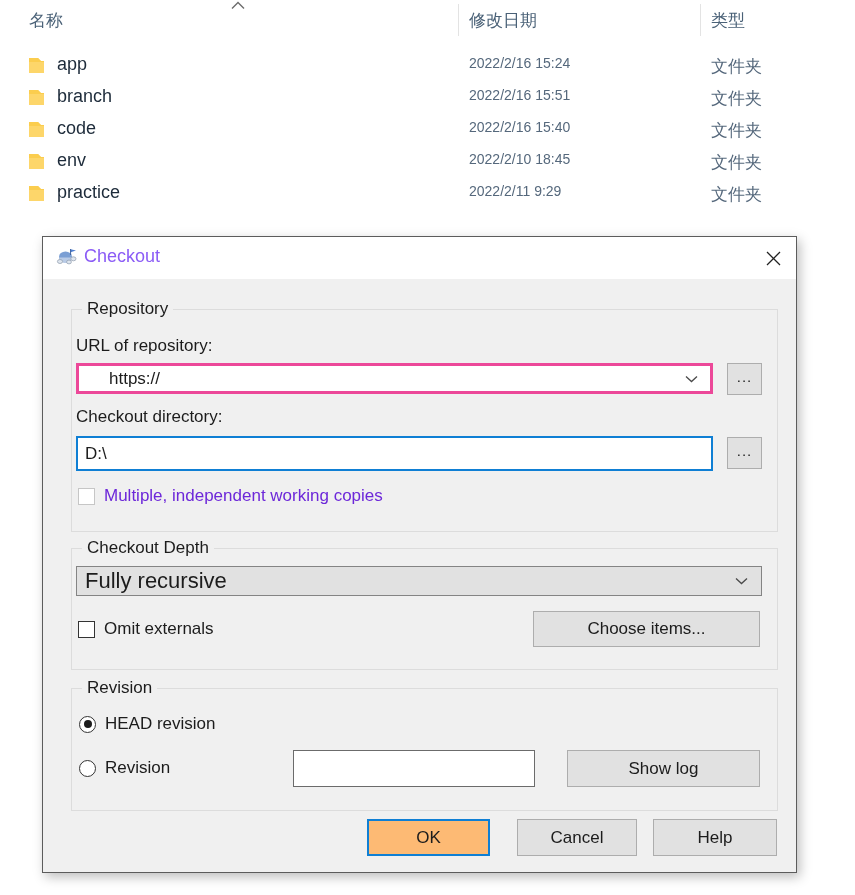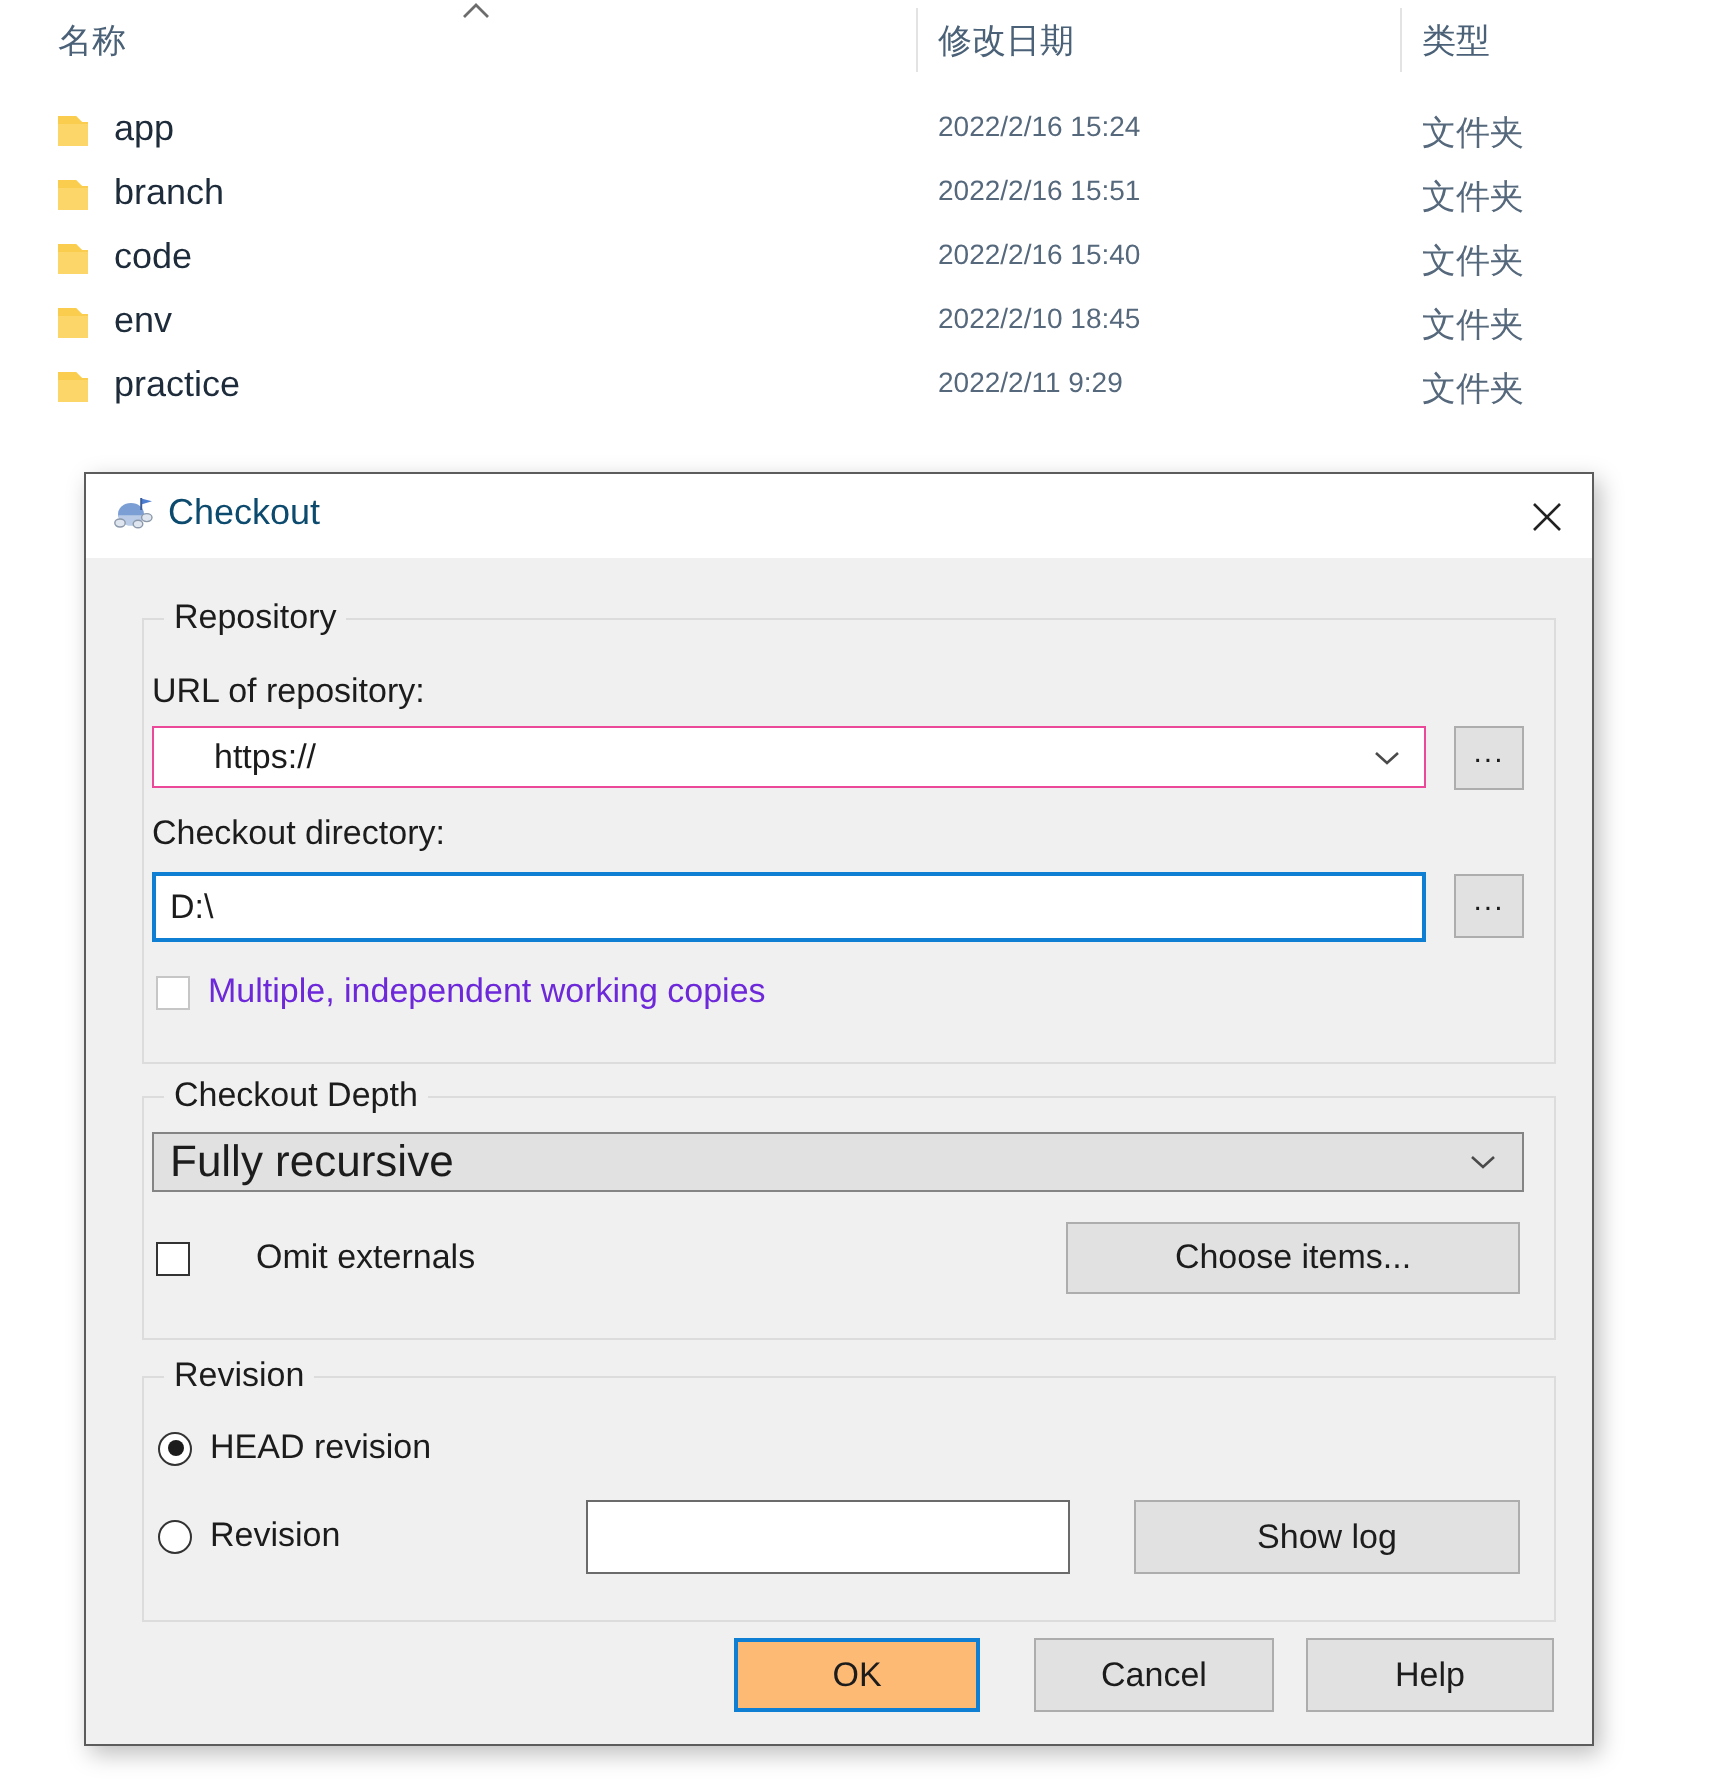--- a/index.html
+++ b/index.html
@@ -113,21 +113,21 @@
     top: 11px;
     width: 22px;
     height: 20px;
   }
   .title-icon svg { display: block; }
   .title-text {
     position: absolute;
     left: 41px;
     top: 9px;
     font-size: 18px;
-    color: #0c4a6e;
+    color: #8b5cf6;
     white-space: nowrap;
   }
   .close-btn {
     position: absolute;
     right: 0; top: 0;
     width: 46px;
     height: 42px;
     display: flex;
     align-items: center;
     justify-content: center;
@@ -156,21 +156,21 @@
     position: absolute;
     font-size: 17px;
     color: #1c1c1c;
     white-space: nowrap;
   }
 
   
   .combo {
     position: absolute;
     background: #ffffff;
-    border: 1px solid #ec4899;
+    border: 3px solid #ec4899;
     box-sizing: border-box;
     display: flex;
     align-items: center;
   }
   .combo .val {
     font-size: 17px;
     color: #1c1c1c;
     padding-left: 30px;
     white-space: nowrap;
   }
@@ -450,21 +450,21 @@
 
   <div class="dropdown" style="left:33px; top:329px; width:686px; height:30px;">
     <span class="val">Fully recursive</span>
     <span class="caret">
       <svg width="13" height="8" viewBox="0 0 13 8">
         <path d="M1 1.5 L6.5 6.5 L12 1.5" fill="none" stroke="#4a4a4a" stroke-width="1.3"></path>
       </svg>
     </span>
   </div>
 
-  <div class="checkrow" style="left:35px; top:382px;gap:24px;">
+  <div class="checkrow" style="left:35px; top:382px;">
     <span class="checkbox"></span>
     <span class="clabel">Omit externals</span>
   </div>
 
   <div class="btn" style="left:490px; top:374px; width:227px; height:36px;">Choose items...</div>
 
   <div class="groupbox" style="left:28px; top:451px; width:707px; height:123px;">
     <span class="group-label">Revision</span>
   </div>
 

